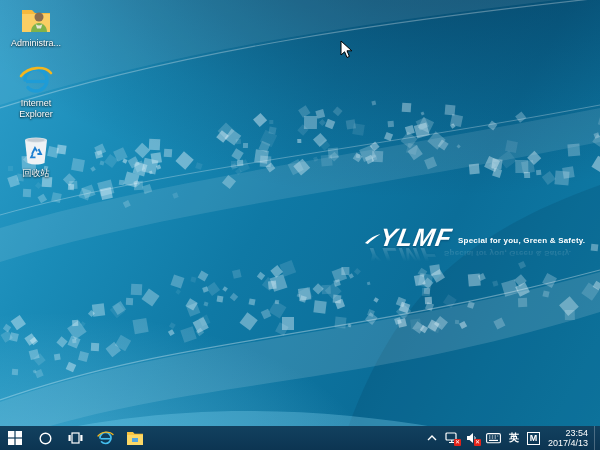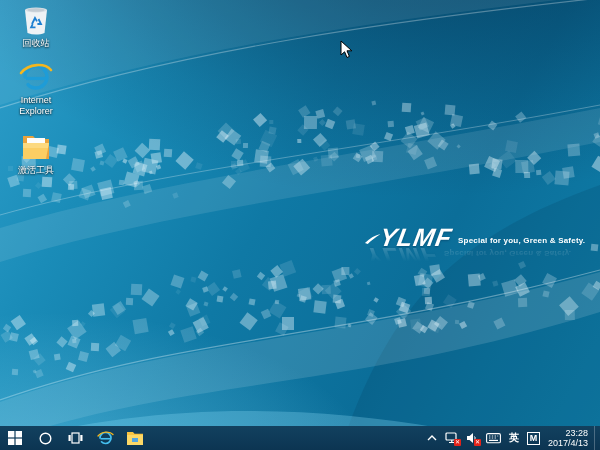--- a/index.html
+++ b/index.html
@@ -381,61 +381,62 @@
     </div>
     <div class="ylmf-row ylmf-reflection">
       <div class="ylmf-brand"><span>YLMF</span></div>
       <div class="ylmf-tagline">Special for you, Green &amp; Safety.</div>
     </div>
   </div>
 </div>
 
 <div class="icon-col">
 
-
-
+  <div class="dicon m-admin">
+    <div class="glyph">
+      <svg width="34" height="30" viewBox="0 0 34 30">
+        <path d="M3,5 h10 l3,3 h15 v19 h-28 z" fill="#f6b93d"></path>
+        <path d="M3,9 h28 v18 h-28 z" fill="#fbce63"></path>
+        <circle cx="20" cy="12" r="4.5" fill="#8a6d50"></circle>
+        <path d="M12,27 c0-6 4.5-9 8-9 s8,3 8,9 z" fill="#7fb24a"></path>
+        <path d="M16.5,18.5 c1,2.5 6,2.5 7,0 l-1.5,5 h-4 z" fill="#e8e4d8"></path>
+      </svg>
+    </div>
+    <div class="lbl">Administra...</div>
+  </div>
+
+
+
+  <div class="dicon m-ie">
+    <div class="glyph">
+      <svg width="34" height="32" viewBox="0 0 34 32">
+        <path d="M6,16 a11,11 0 1 1 11,11 c-3,0 -6,-1 -8,-3.4" stroke="#1e9cd7" stroke-width="3.4" fill="none" stroke-linecap="round"></path>
+        <path d="M7,17.5 h20" stroke="#1e9cd7" stroke-width="3.2"></path>
+        <path d="M2,12 C10,2 26,2 32,9" stroke="#f3b61f" stroke-width="2.6" fill="none" stroke-linecap="round"></path>
+      </svg>
+    </div>
+    <div class="lbl">Internet Explorer</div>
+  </div>
 
   <div class="dicon m-bin">
     <div class="glyph">
       <svg width="30" height="32" viewBox="0 0 30 32">
         <path d="M4,6 L26,6 L23.5,29 C18,31 12,31 6.5,29 Z" fill="#eef2f5"></path>
         <ellipse cx="15" cy="6" rx="11" ry="2.6" fill="#d9e0e6"></ellipse>
         <ellipse cx="15" cy="6" rx="8.5" ry="1.8" fill="#c3ccd4"></ellipse>
         <g stroke="#1d7fd1" stroke-width="1.8" fill="none">
           <path d="M11,20 l3,-6 2,3.4"></path>
           <path d="M17.5,15 l2.5,5 h-3.6"></path>
           <path d="M14.5,23.4 h-4.4 l1.6,-3.2"></path>
         </g>
       </svg>
     </div>
     <div class="lbl">回收站</div>
   </div>
 
-  <div class="dicon m-ie">
-    <div class="glyph">
-      <svg width="34" height="32" viewBox="0 0 34 32">
-        <path d="M6,16 a11,11 0 1 1 11,11 c-3,0 -6,-1 -8,-3.4" stroke="#1e9cd7" stroke-width="3.4" fill="none" stroke-linecap="round"></path>
-        <path d="M7,17.5 h20" stroke="#1e9cd7" stroke-width="3.2"></path>
-        <path d="M2,12 C10,2 26,2 32,9" stroke="#f3b61f" stroke-width="2.6" fill="none" stroke-linecap="round"></path>
-      </svg>
-    </div>
-    <div class="lbl">Internet Explorer</div>
-  </div>
-
-  <div class="dicon">
-    <div class="glyph">
-      <svg width="34" height="30" viewBox="0 0 34 30">
-        <path d="M4,4 h10 l3,3 h13 v20 h-26 z" fill="#e8a33d"></path>
-        <rect x="8" y="6" width="18" height="18" fill="#fdfdfb"></rect>
-        <path d="M4,11 h26 l-3,16 h-23 z" fill="#fbce63"></path>
-        <path d="M4,11 h26 l-1,5 h-25 z" fill="#fcd97f"></path>
-      </svg>
-    </div>
-    <div class="lbl">激活工具</div>
-  </div>
 </div>
 
 <div class="cursor">
   <svg width="13" height="19" viewBox="0 0 13 19">
     <path d="M1,1 L1,15 L4.6,11.8 L7,17.5 L9.4,16.4 L7,10.8 L11.8,10.8 Z" fill="#fff" stroke="#000" stroke-width="1"></path>
   </svg>
 </div>
 
 <div class="taskbar">
   <div class="tb-left">
@@ -504,18 +505,18 @@
         <path d="M3,3 h1.4 M5.8,3 h1.4 M8.6,3 h1.4 M11.4,3 h0.8 M3,5 h1.4 M5.8,5 h1.4 M8.6,5 h1.4" stroke="#fff" stroke-width="0.9"></path>
       </svg>
     </div>
     <div class="tray-item">
       <span class="tray-text">英</span>
     </div>
     <div class="tray-item">
       <span class="ime-box">M</span>
     </div>
     <div class="clock">
-      <div>23:28</div>
+      <div>23:54</div>
       <div>2017/4/13</div>
     </div>
     <div class="show-desktop"></div>
   </div>
 </div>
 
 </body></html>

